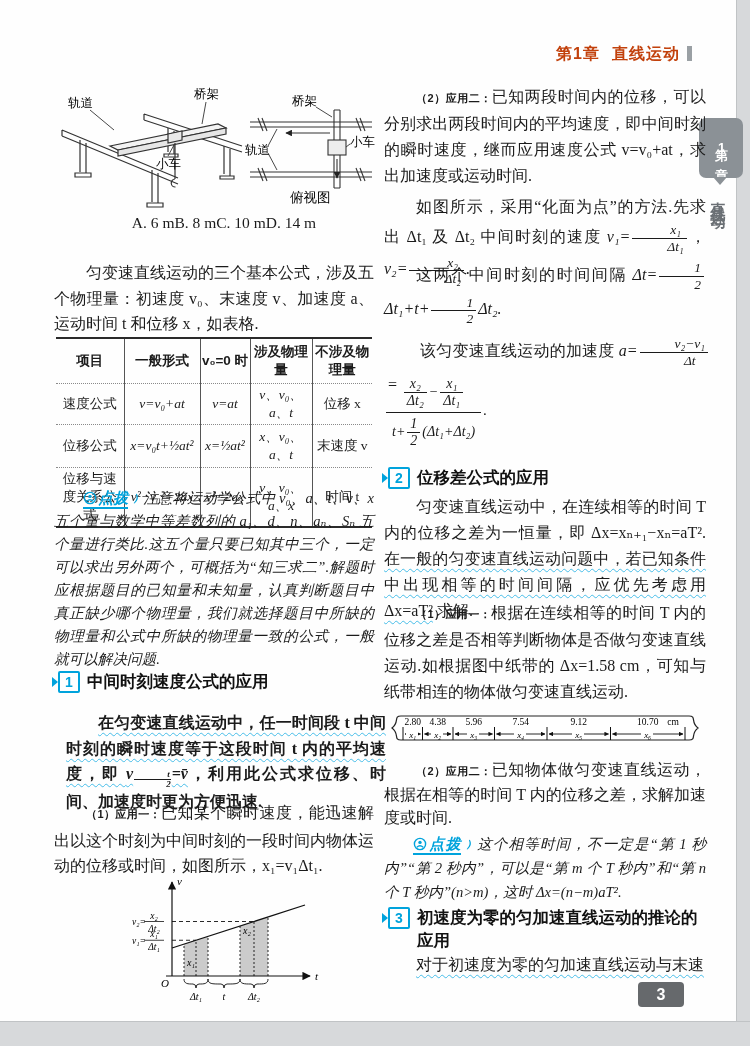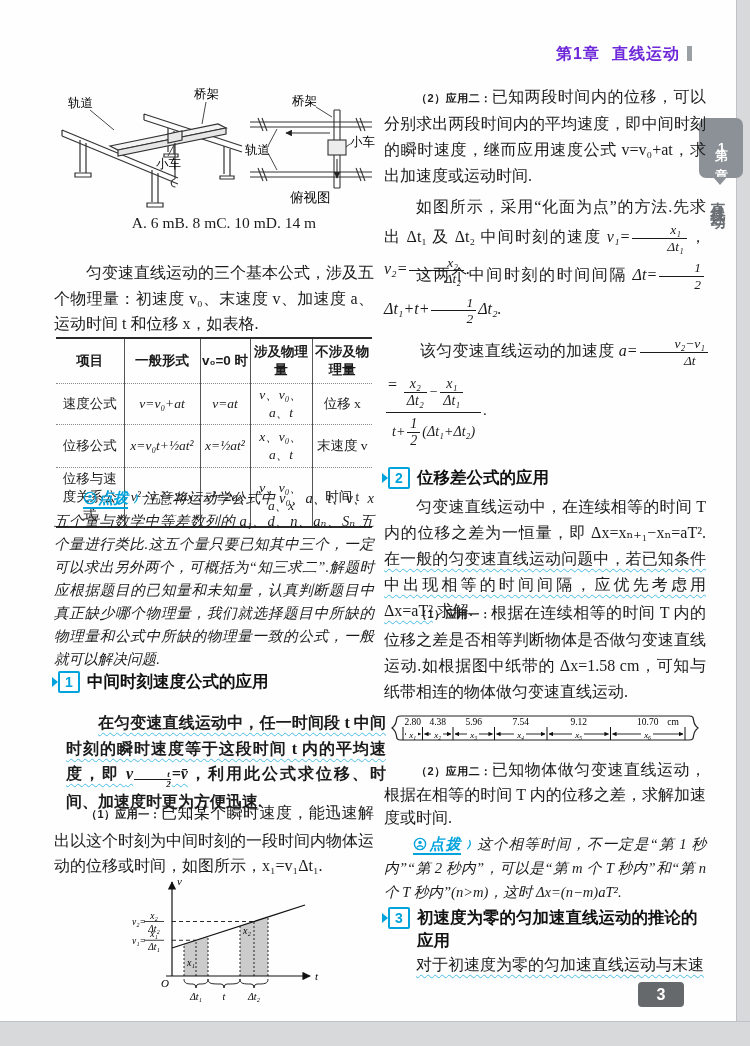--- a/index.html
+++ b/index.html
@@ -6,21 +6,21 @@
   .page{position:relative;width:750px;height:1046px;background:#fefefe;overflow:hidden;
         font-family:"Liberation Serif","DejaVu Serif",serif;color:#1b1b1b;}
   .edge-right{position:absolute;left:736px;top:0;width:14px;height:1046px;background:#d7d9db;border-left:1px solid #c0c3c5;}
   .edge-bottom{position:absolute;left:0;top:1021px;width:750px;height:25px;background:#d7d9db;border-top:1px solid #c0c3c5;}
 
   .abs{position:absolute;}
   .para{position:absolute;text-align:justify;font-size:16px;line-height:25.5px;}
   .indent{text-indent:2em;}
   .bold-label{font-family:"Liberation Sans","DejaVu Sans",sans-serif;font-weight:bold;font-size:11px;}
 
-  .header{position:absolute;top:44px;right:58px;font:bold 16px "Liberation Sans","DejaVu Sans",sans-serif;color:#6d28d9;letter-spacing:1px;}
+  .header{position:absolute;top:44px;right:58px;font:bold 16px "Liberation Sans","DejaVu Sans",sans-serif;color:#c2410c;letter-spacing:1px;}
   .header .bar{display:inline-block;width:5px;height:15px;background:#9aa0a4;margin-left:7px;vertical-align:-2px;}
   .header .chap{margin-right:12px;}
 
   .tab-bubble{position:absolute;left:699px;top:118px;width:44px;height:60px;background:#8b9196;border-radius:7px;
               display:flex;align-items:center;justify-content:center;}
   .tab-bubble::after{content:"";position:absolute;left:14px;bottom:-7px;border-left:7px solid transparent;border-right:7px solid transparent;border-top:8px solid #8b9196;}
   .tab-bubble .vtext{writing-mode:vertical-rl;text-orientation:upright;color:#fff;font:bold 13px "Liberation Sans",sans-serif;letter-spacing:2px;}
   .tab-title{position:absolute;left:708px;top:190px;writing-mode:vertical-rl;text-orientation:upright;
              color:#6a6f74;font:bold 15px "Liberation Sans",sans-serif;letter-spacing:4px;}
 

